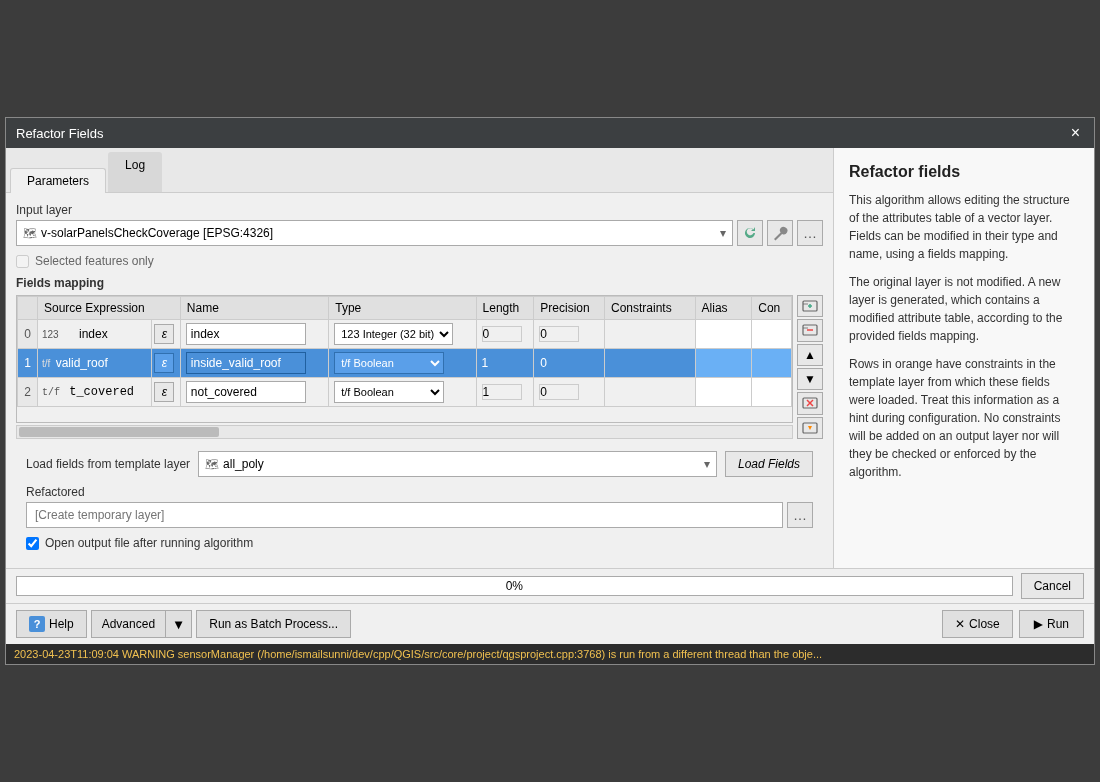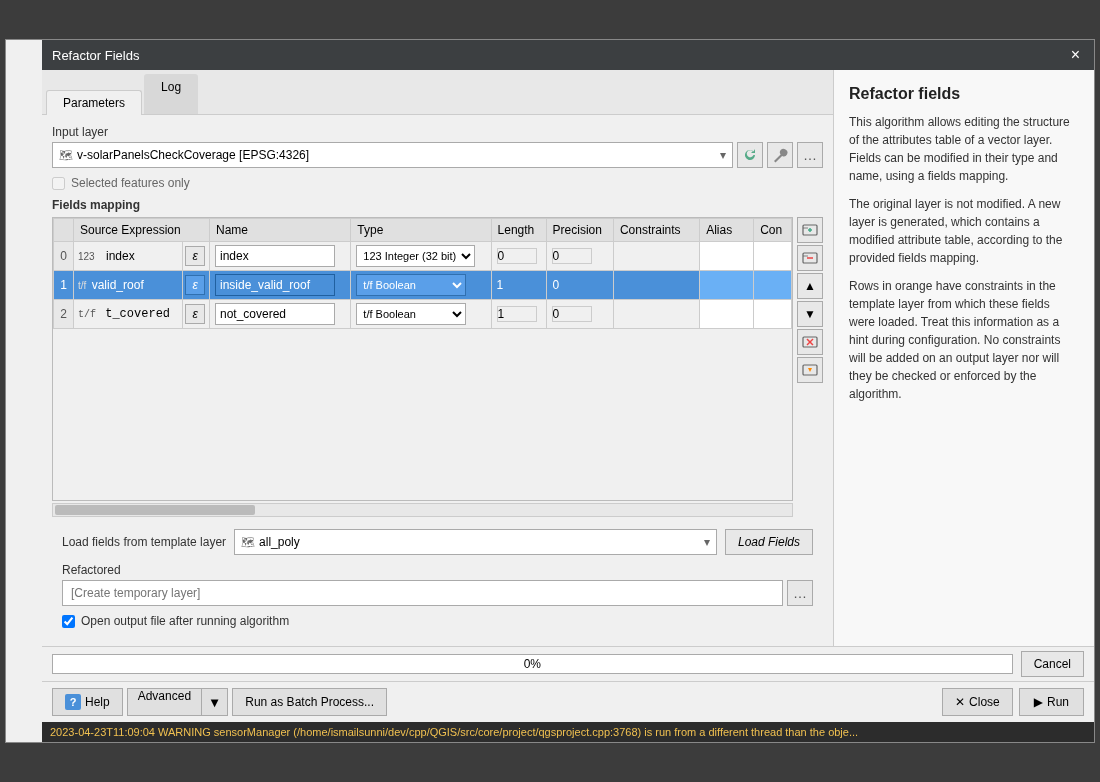--- a/index.html
+++ b/index.html
@@ -16,27 +16,26 @@
       position: absolute;
       top: 0; left: 0; right: 0; bottom: 0;
       background: rgba(60,60,60,0.7);
       display: flex;
       align-items: center;
       justify-content: center;
     }
 
     .dialog {
       width: 1090px;
-      height: 704px;
+      height: 548px;
       background: #f0f0f0;
       border: 1px solid #888;
       display: flex;
       flex-direction: column;
       position: relative;
-      padding-left: 36px;
     }
 
     .titlebar {
       background: #3c3f41;
       color: #fff;
       padding: 5px 10px;
       display: flex;
       justify-content: space-between;
       align-items: center;
       height: 30px;
@@ -418,20 +417,21 @@
     }
 
     .advanced-btn {
       height: 28px;
       padding: 0 10px;
       border: 1px solid #aaa;
       background: #e0e0e0;
       cursor: pointer;
       font-size: 12px;
       display: flex;
+      align-items: center;
       gap: 4px;
     }
 
     .batch-btn {
       height: 28px;
       padding: 0 12px;
       border: 1px solid #aaa;
       background: #e0e0e0;
       cursor: pointer;
       font-size: 12px;
@@ -560,21 +560,21 @@
                       <th>Constraints</th>
                       <th>Alias</th>
                       <th>Con</th>
                     </tr>
                   </thead>
                   <tbody>
 
                     <tr>
                       <td class="row-num">0</td>
                       <td style="white-space:nowrap; padding:3px 4px;">
-                        <span style="font-size:10px; color:#555; margin-right:8px;">123</span>
+                        <span style="font-size:10px; color:#555; margin-right:17px;">123</span>
                         <span>index</span>
                       </td>
                       <td style="padding:2px;">
                         <button style="border:1px solid #aaa; background:#e8e8e8; width:20px; height:20px; cursor:pointer; font-style:italic; font-size:12px;">ε</button>
                       </td>
                       <td>
                         <input type="text" class="name-input" value="index" style="width: 120px;">
                       </td>
                       <td>
                         <select class="type-select">

